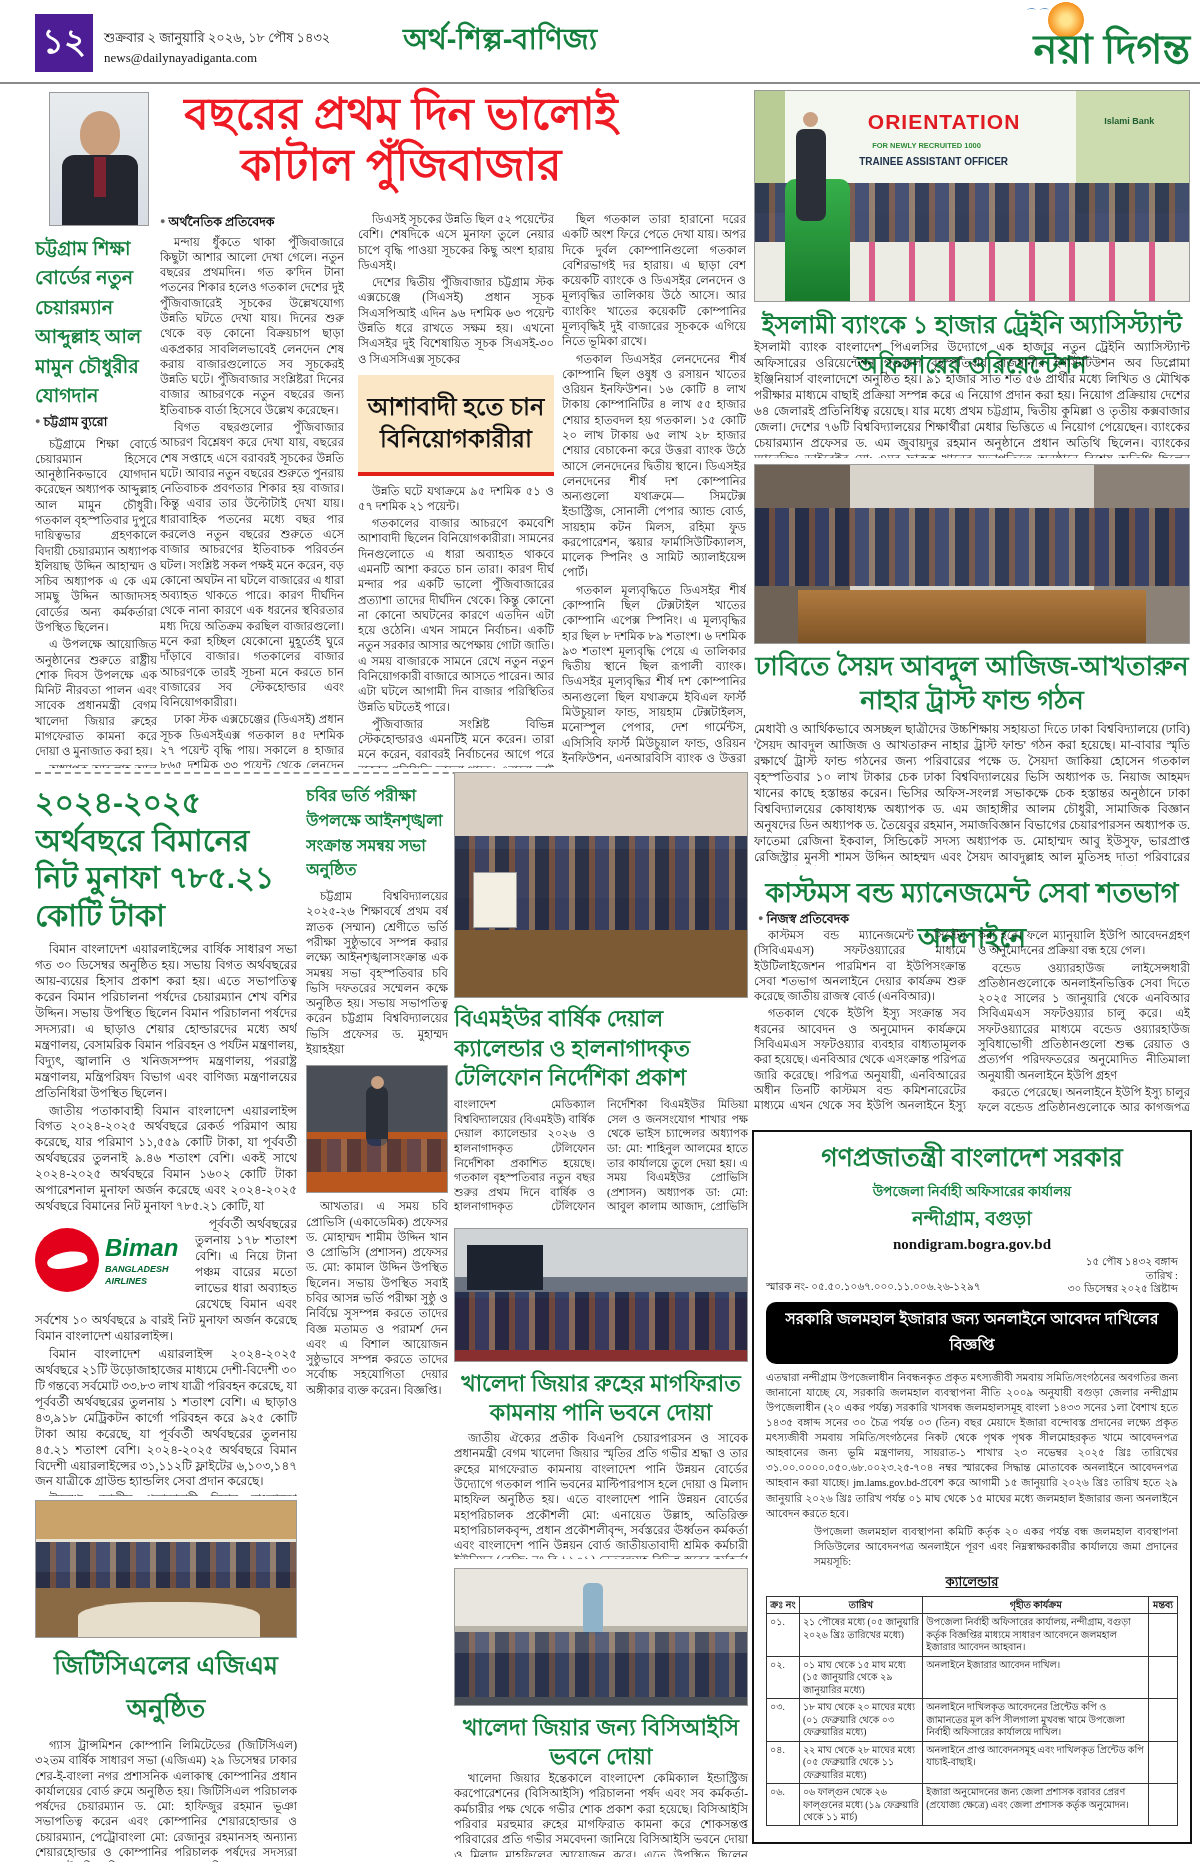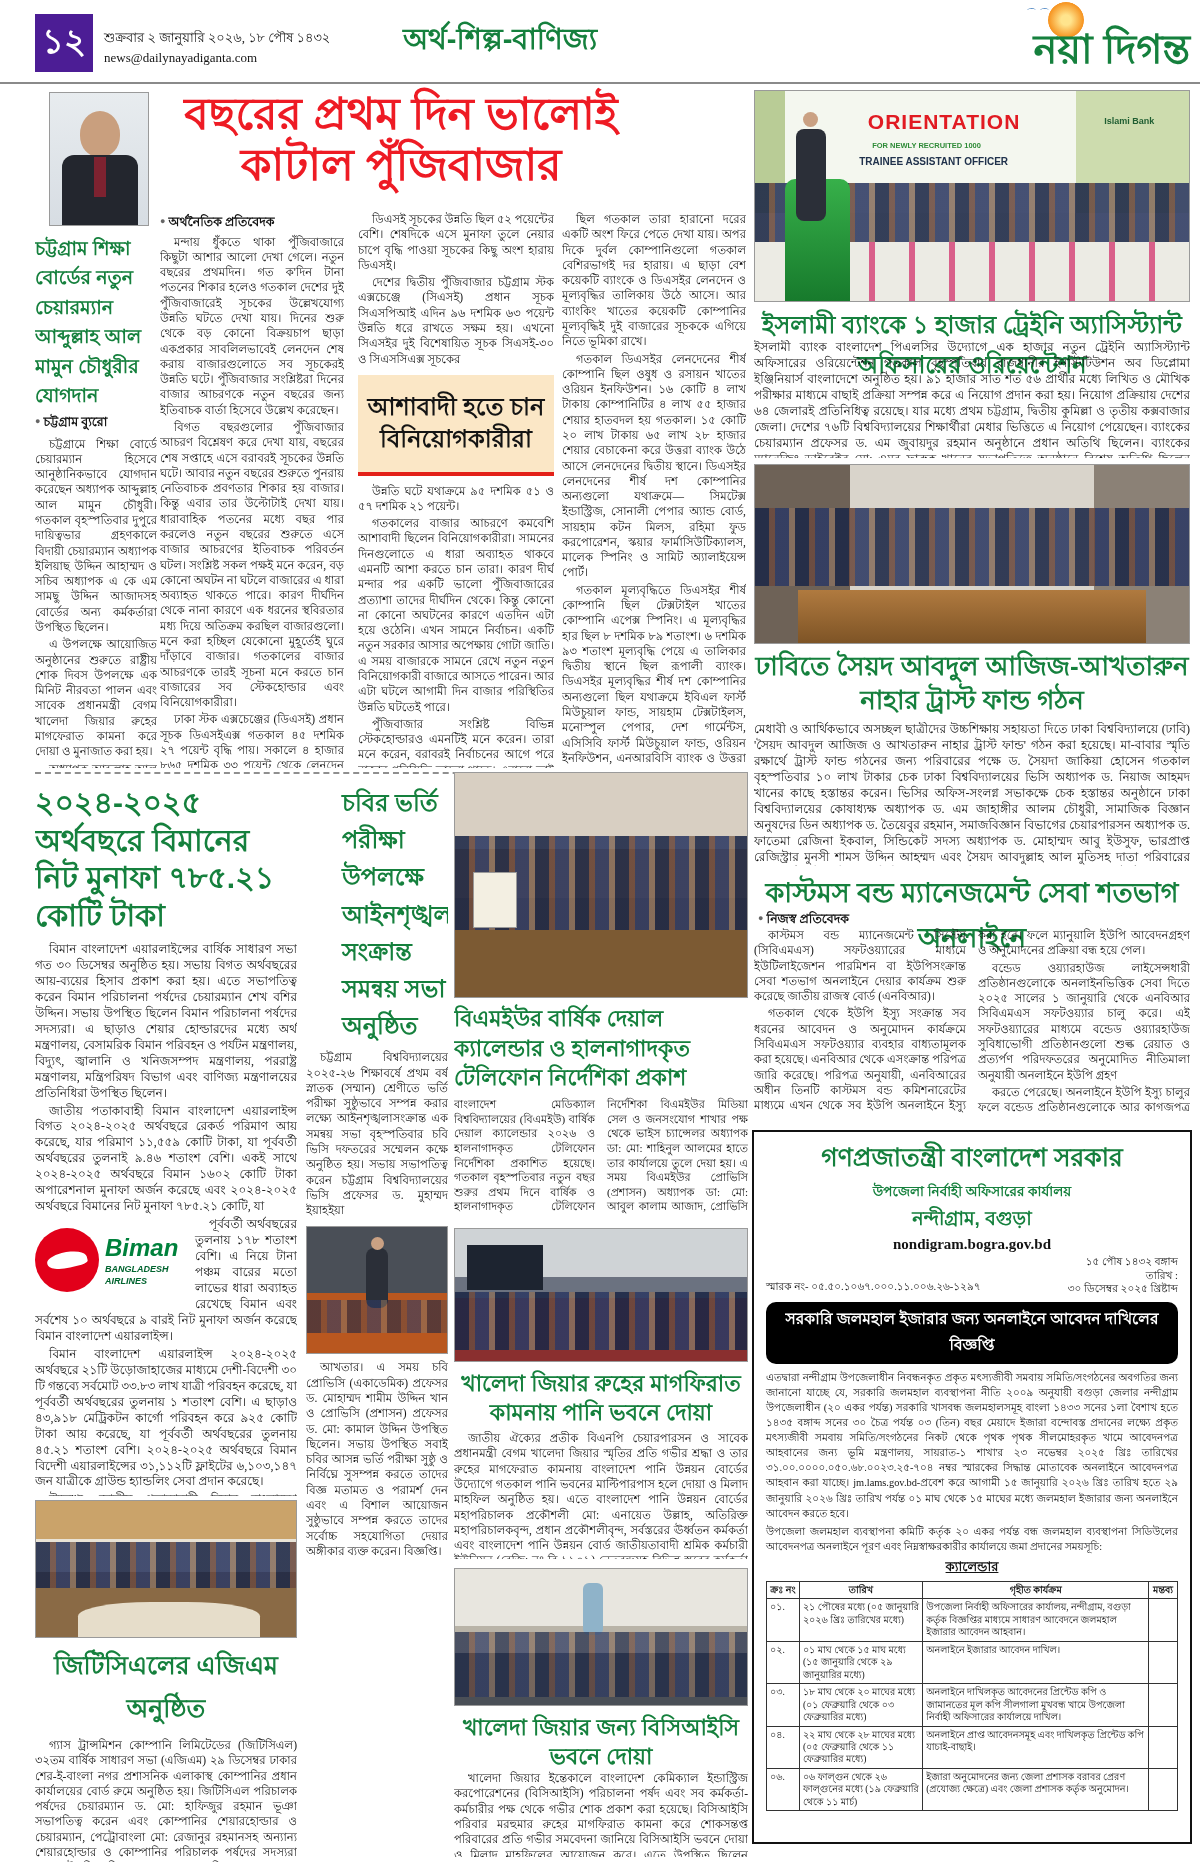--- a/index.html
+++ b/index.html
@@ -135,21 +135,21 @@
       <div class="crowd" style="top:30%;height:34%;"></div>
       <div class="abs" style="left:16%;bottom:0;width:70%;height:26%;background:#e6ddca;border-radius:40% 40% 0 0;"></div>
     </div>
     <div class="hl center" style="font-size:25px;margin:8px 0 6px;">জিটিসিএলের এজিএম অনুষ্ঠিত</div>
     <div class="bodytxt" style="height:170px;">
       <p>গ্যাস ট্রান্সমিশন কোম্পানি লিমিটেডের (জিটিসিএল) ৩২তম বার্ষিক সাধারণ সভা (এজিএম) ২৯ ডিসেম্বর ঢাকার শের-ই-বাংলা নগর প্রশাসনিক এলাকাস্থ কোম্পানির প্রধান কার্যালয়ের বোর্ড রুমে অনুষ্ঠিত হয়। জিটিসিএল পরিচালক পর্ষদের চেয়ারম্যান ড. মো: হাফিজুর রহমান ভূঞা সভাপতিত্ব করেন এবং কোম্পানির শেয়ারহোল্ডার ও চেয়ারম্যান, পেট্রোবাংলা মো: রেজানুর রহমানসহ অন্যান্য শেয়ারহোল্ডার ও কোম্পানির পরিচালক পর্ষদের সদস্যরা সভায় উপস্থিত ছিলেন। সভায় কোম্পানির ২০২৪-২০২৫ অর্থবছরের নিরীক্ষিত হিসাব ও ব্যবস্থাপনা প্রতিবেদন অনুমোদিত হয়। কোম্পানি ২০২৪-২০২৫ অর্থবছরে ২১৫৯.৫২ কোটি ঘনমিটার গ্যাস ও ১৩.৪৬ কোটি লিটার কনডেনসেট পরিবহন করে ২২১৬.১৩ কোটি টাকা এবং অন্যান্য আয় বাবদ ৫১.৮৬ কোটি টাকাসহ সর্বমোট ২২৬৭.৯৯ কোটি টাকা রাজস্ব আয় করেছে। আলোচ্য অর্থবছরে কোম্পানি করপূর্ব নীট মুনাফা ৩১৯.১১ কোটি টাকা ও কর পরবর্তী নীট মুনাফা ২৪৬.৯৯ কোটি টাকা অর্জন করেছে এবং সর্বমোট ৯২৫.৭৩ কোটি টাকা সরকারি কোষাগারে জমা প্রদান করা হয়েছে। বিজ্ঞপ্তি।</p>
     </div>
   </div>
 
   <div class="abs" style="left:306px;top:784px;width:142px;height:1078px;overflow:hidden;">
-    <div class="hl" style="font-size:24px;line-height:1.55;margin-left:36px;">চবির ভর্তি পরীক্ষা উপলক্ষে আইনশৃঙ্খলা সংক্রান্ত সমন্বয় সভা অনুষ্ঠিত</div>
+    <div class="hl" style="font-size:16px;line-height:1.55;">চবির ভর্তি পরীক্ষা উপলক্ষে আইনশৃঙ্খলা সংক্রান্ত সমন্বয় সভা অনুষ্ঠিত</div>
     <div class="bodytxt" style="margin-top:6px;">
       <p>চট্টগ্রাম বিশ্ববিদ্যালয়ের ২০২৫-২৬ শিক্ষাবর্ষে প্রথম বর্ষ স্নাতক (সম্মান) শ্রেণীতে ভর্তি পরীক্ষা সুষ্ঠুভাবে সম্পন্ন করার লক্ষ্যে আইনশৃঙ্খলাসংক্রান্ত এক সমন্বয় সভা বৃহস্পতিবার চবি ভিসি দফতরের সম্মেলন কক্ষে অনুষ্ঠিত হয়। সভায় সভাপতিত্ব করেন চট্টগ্রাম বিশ্ববিদ্যালয়ের ভিসি প্রফেসর ড. মুহাম্মদ ইয়াহইয়া</p>
     </div>
     <div class="photo" style="position:relative;width:142px;height:128px;margin:6px 0;
          background:linear-gradient(180deg,#4a4f57 0 52%,#b9571f 52% 100%);">
       <div class="abs" style="left:42%;top:16%;width:22px;height:60px;background:#2b2f38;border-radius:8px;"></div>
       <div class="abs" style="left:46%;top:8%;width:13px;height:13px;border-radius:50%;background:#caa183;"></div>
       <div class="crowd" style="top:58%;height:26%;opacity:.6;"></div>
     </div>
     <div class="bodytxt">
@@ -257,21 +257,21 @@
     <div style="display:flex;justify-content:space-between;align-items:flex-end;font-size:10.5px;margin-top:2px;">
       <div>স্মারক নং- ০৫.৫০.১০৬৭.০০০.১১.০০৬.২৬-১২৯৭</div>
       <div style="text-align:right;line-height:1.3;">
         <div>১৫ পৌষ ১৪৩২ বঙ্গাব্দ</div>
         <div>তারিখ :</div>
         <div>৩০ ডিসেম্বর ২০২৫ খ্রিষ্টাব্দ</div>
       </div>
     </div>
     <div class="pill">সরকারি জলমহাল ইজারার জন্য অনলাইনে আবেদন দাখিলের বিজ্ঞপ্তি</div>
     <div class="gsmall">এতদ্বারা নন্দীগ্রাম উপজেলাধীন নিবন্ধনকৃত প্রকৃত মৎস্যজীবী সমবায় সমিতি/সংগঠনের অবগতির জন্য জানানো যাচ্ছে যে, সরকারি জলমহাল ব্যবস্থাপনা নীতি ২০০৯ অনুযায়ী বগুড়া জেলার নন্দীগ্রাম উপজেলাধীন (২০ একর পর্যন্ত) সরকারি খাসবন্ধ জলমহালসমূহ বাংলা ১৪৩৩ সনের ১লা বৈশাখ হতে ১৪৩৫ বঙ্গাব্দ সনের ৩০ চৈত্র পর্যন্ত ০৩ (তিন) বছর মেয়াদে ইজারা বন্দোবস্ত প্রদানের লক্ষ্যে প্রকৃত মৎস্যজীবী সমবায় সমিতি/সংগঠনের নিকট থেকে পৃথক পৃথক সীলমোহরকৃত খামে আবেদনপত্র আহবানের জন্য ভূমি মন্ত্রণালয়, সায়রাত-১ শাখা'র ২৩ নভেম্বর ২০২৫ খ্রিঃ তারিখের ৩১.০০.০০০০.০৫০.৬৮.০০২৩.২৫-৭০৪ নম্বর স্মারকের সিদ্ধান্ত মোতাবেক অনলাইনে আবেদনপত্র আহবান করা যাচ্ছে। jm.lams.gov.bd-প্রবেশ করে আগামী ১৫ জানুয়ারি ২০২৬ খ্রিঃ তারিখ হতে ২৯ জানুয়ারি ২০২৬ খ্রিঃ তারিখ পর্যন্ত ০১ মাঘ থেকে ১৫ মাঘের মধ্যে জলমহাল ইজারার জন্য অনলাইনে আবেদন করতে হবে।</div>
-    <div class="gsmall" style="margin-top:3px;">উপজেলা জলমহাল ব্যবস্থাপনা কমিটি কর্তৃক ২০ একর পর্যন্ত বন্ধ জলমহাল ব্যবস্থাপনা সিডিউলের আবেদনপত্র অনলাইনে পূরণ এবং নিম্নস্বাক্ষরকারীর কার্যালয়ে জমা প্রদানের সময়সূচি:</div>
+    <div class="gsmall" style="margin-top:3px;margin-left:48px;">উপজেলা জলমহাল ব্যবস্থাপনা কমিটি কর্তৃক ২০ একর পর্যন্ত বন্ধ জলমহাল ব্যবস্থাপনা সিডিউলের আবেদনপত্র অনলাইনে পূরণ এবং নিম্নস্বাক্ষরকারীর কার্যালয়ে জমা প্রদানের সময়সূচি:</div>
     <div class="center" style="font-size:13px;font-weight:bold;text-decoration:underline;margin:3px 0;">ক্যালেন্ডার</div>
     <table class="cal">
       <colgroup>
           <col style="width:8%">
           <col style="width:30%">
           <col style="width:55%">
           <col style="width:7%">
         </colgroup>
       <thead>
         <tr>

